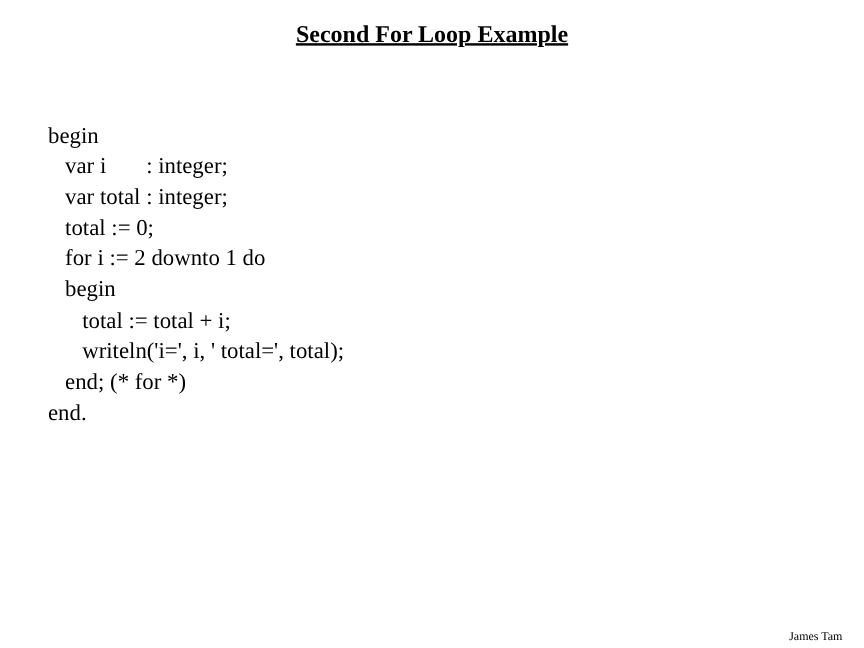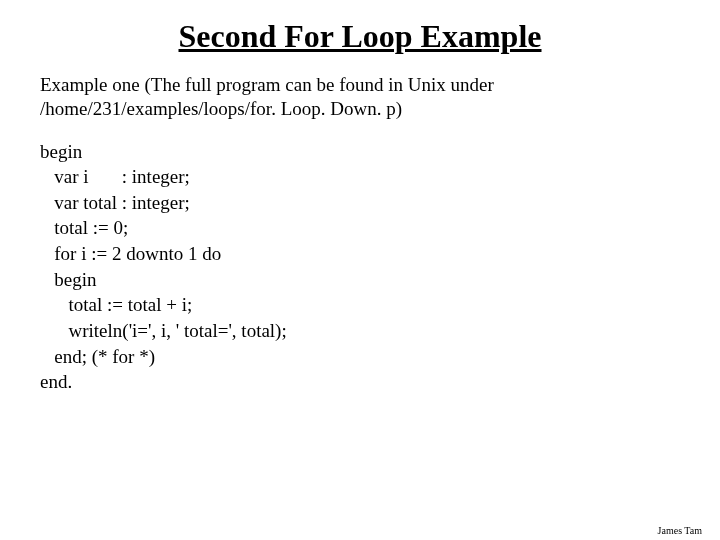--- a/index.html
+++ b/index.html
@@ -11,21 +11,21 @@
     font-family: "Times New Roman", Times, serif;
     color: #000000;
     position: relative;
   }
   .slide {
     box-sizing: border-box;
     padding: 18px 40px 0 40px;
   }
   .title {
     text-align: center;
-    font-size: 32px;
+    font-size: 20px;
     font-weight: bold;
     text-decoration: underline;
     margin: 0 0 18px 0;
   }
   .intro {
     font-size: 19px;
     line-height: 1.25;
     margin: 0 0 18px 0;
   }
   .code {
@@ -41,22 +41,21 @@
     font-size: 10px;
     font-family: "Times New Roman", Times, serif;
   }
 </style>
 </head>
 <body>
 
 <div class="slide">
   <h1 class="title">Second For Loop Example</h1>
   <p class="intro">
-    <span>Example  one (The full program can be found in Unix under</span><br>
-    <span>/home/231/examples/loops/for. Loop. Down. p)</span>
+    <br>
   </p>
   <div class="code">begin
    var i       : integer;
    var total : integer;
    total := 0;
    for i := 2 downto 1 do
    begin
       total := total + i;
       writeln('i=', i, ' total=', total);
    end; (* for *)

